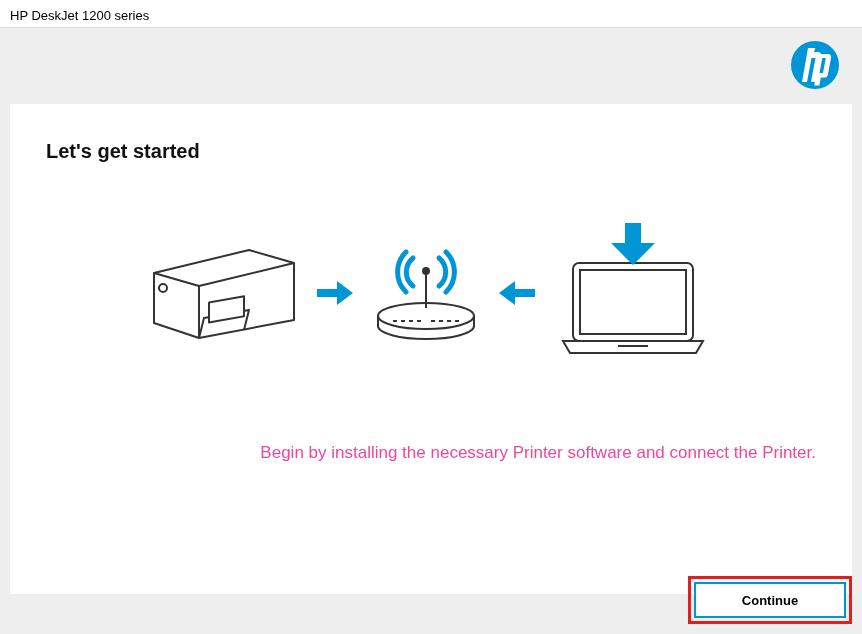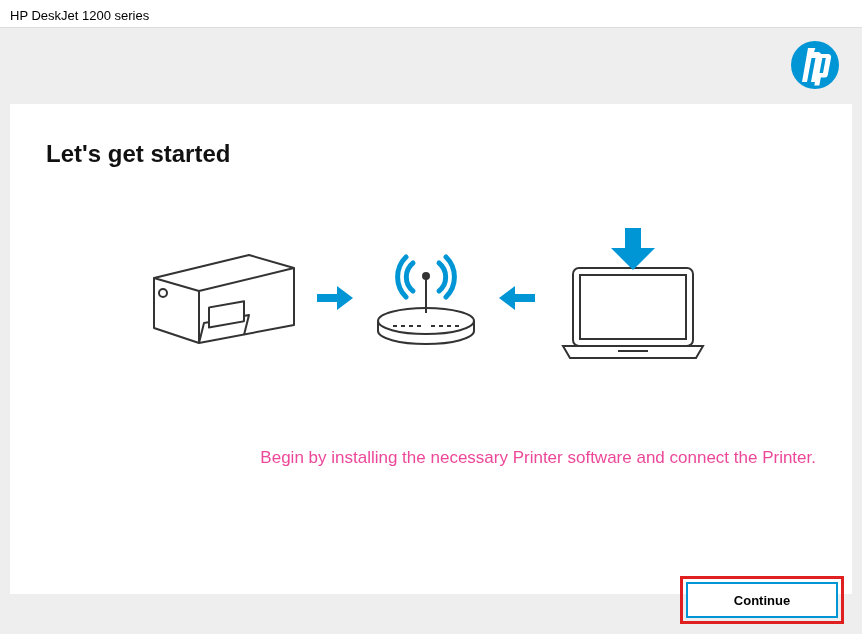--- a/index.html
+++ b/index.html
@@ -33,40 +33,40 @@
     .panel {
       position: absolute;
       left: 10px;
       right: 10px;
       top: 76px;
       height: 490px;
       background: #fff;
       padding: 36px 36px 0 36px;
     }
     .heading {
-      font-size: 24px;
+      font-size: 20px;
       font-weight: 700;
       color: #111;
       margin-bottom: 60px;
     }
     .illustration {
       display: flex;
       justify-content: center;
       align-items: center;
       gap: 18px;
       margin-bottom: 80px;
     }
     .desc {
       font-size: 17px;
       color: #ec4899;
       text-align: right;
     }
     .btn-area {
       position: absolute;
-      right: 18px;
+      right: 10px;
       bottom: 10px;
     }
     .highlight-box {
       border: 3px solid #e02020;
       padding: 3px;
       display: inline-block;
     }
     .continue-btn {
       width: 152px;
       height: 36px;

